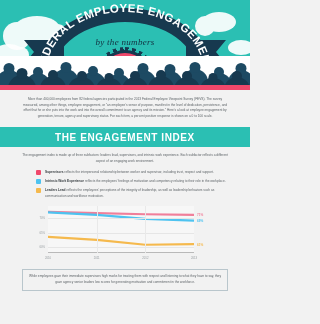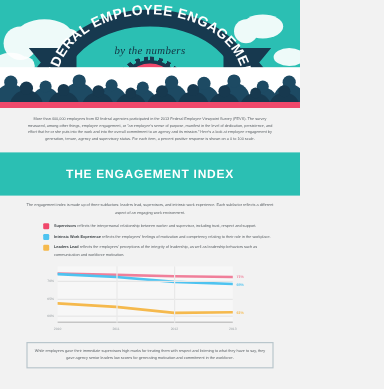--- a/index.html
+++ b/index.html
@@ -69,21 +69,21 @@
   .pinkstripe{position:absolute;left:0;bottom:0;width:250px;height:5px;background:#f0486b;}
 
   
   .intro{padding:7px 22px 8px;background:#f2f2f2;}
   .intro p{
     margin:0;font-size:3.2px;line-height:1.75;color:#5d6367;text-align:center;
   }
 
   
   .section-bar{
-    height:36px;background:#2bbfb3;display:flex;align-items:center;justify-content:center;
+    height:20px;background:#2bbfb3;display:flex;align-items:center;justify-content:center;
   }
   .section-bar h2{
     margin:0;color:#fff;font-size:10px;font-weight:bold;letter-spacing:.6px;
   }
 
   
   .index-body{padding:6px 22px 0;}
   .index-body .lead{margin:0 0 5px;font-size:3.2px;line-height:1.75;color:#5d6367;text-align:center;}
 
   .bullets{margin:0;padding:0;list-style:none;}

